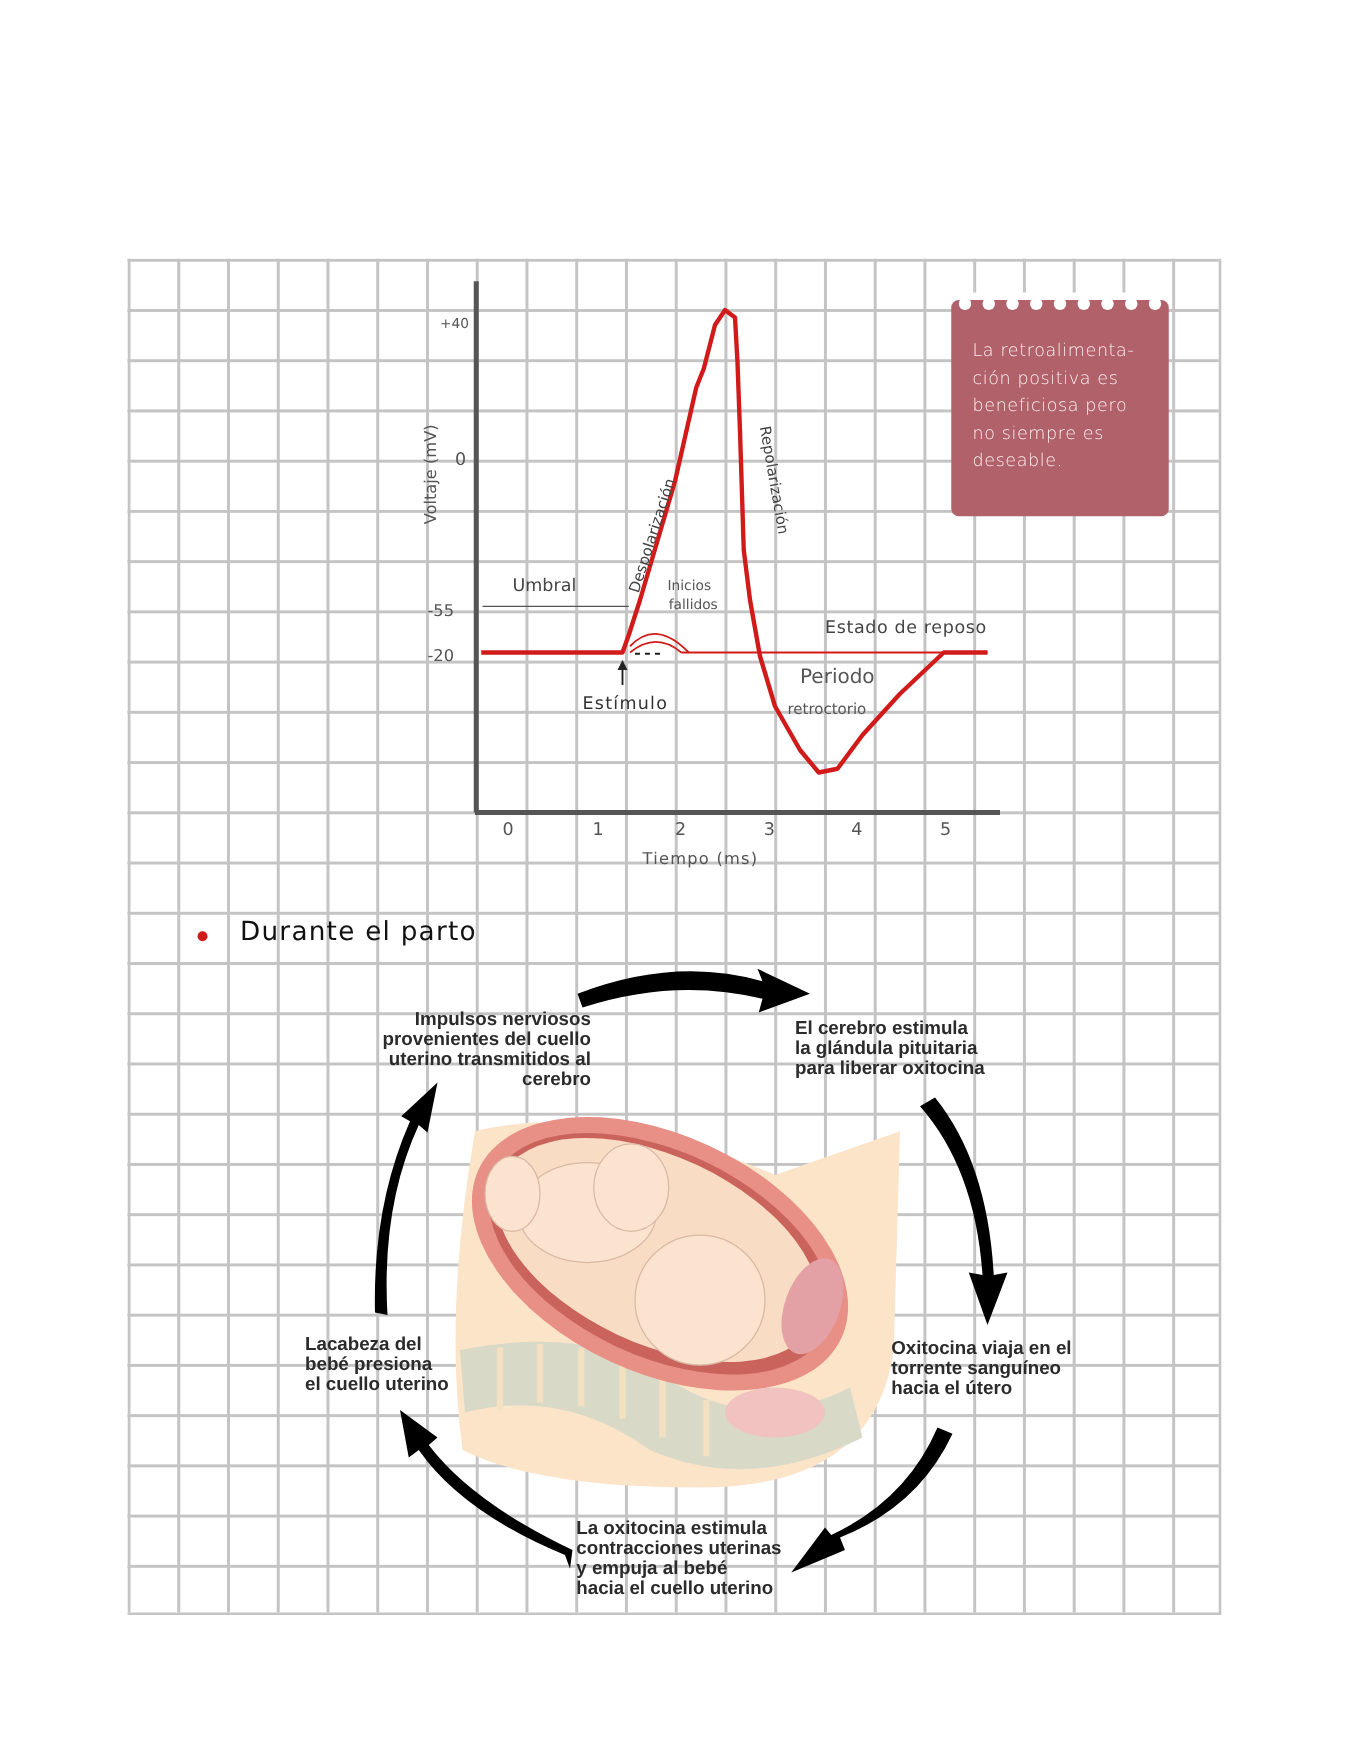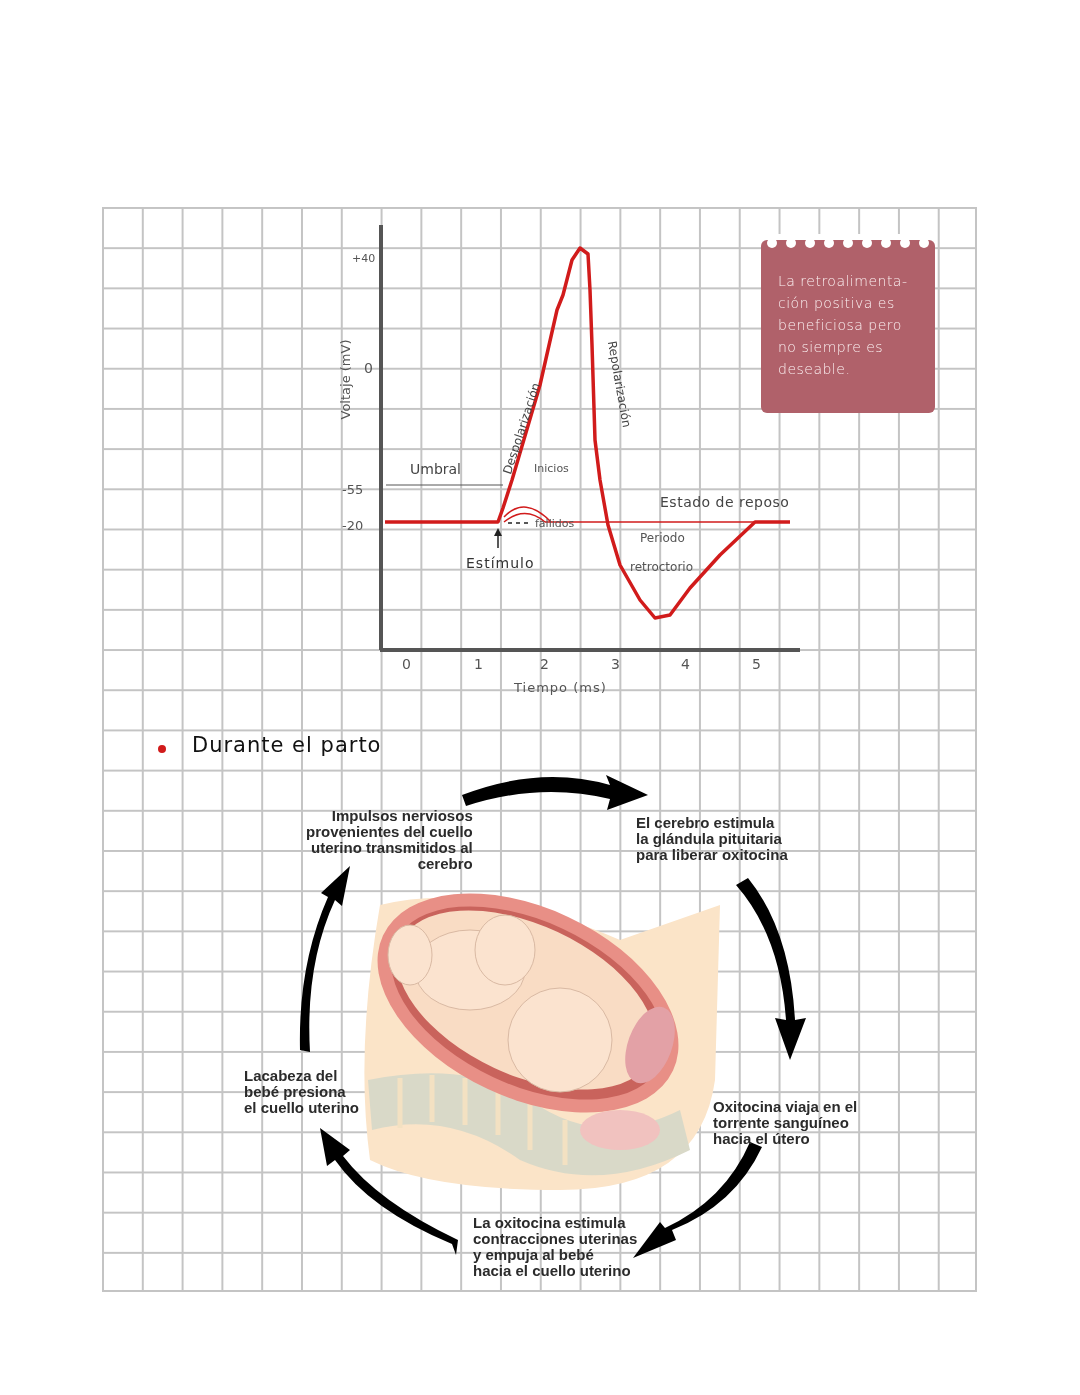--- a/index.html
+++ b/index.html
@@ -72,23 +72,23 @@
 <div style="position:absolute;left:540px;top:656px;font-size:14px;color:#555;">2</div>
 <div style="position:absolute;left:611px;top:656px;font-size:14px;color:#555;">3</div>
 <div style="position:absolute;left:681px;top:656px;font-size:14px;color:#555;">4</div>
 <div style="position:absolute;left:752px;top:656px;font-size:14px;color:#555;">5</div>
 <div style="position:absolute;left:514px;top:680px;font-size:13px;color:#555;letter-spacing:1px;">Tiempo (ms)</div>
 
 <div style="position:absolute;left:410px;top:461px;font-size:14px;color:#444;">Umbral</div>
 <div style="position:absolute;left:462px;top:405px;font-size:12px;color:#444;transform:rotate(-72deg);width:130px;">Despolarización</div>
 <div style="position:absolute;left:558px;top:398px;font-size:12px;color:#444;transform:rotate(80deg);width:130px;">Repolarización</div>
 <div style="position:absolute;left:534px;top:462px;font-size:11px;color:#555;">Inicios</div>
-<div style="position:absolute;left:535px;top:477px;font-size:11px;color:#555;margin-top:40px;">fallidos</div>
+<div style="position:absolute;left:535px;top:477px;font-size:11px;color:#555;">fallidos</div>
 <div style="position:absolute;left:660px;top:494px;font-size:14px;color:#444;letter-spacing:0.5px;">Estado de reposo</div>
-<div style="position:absolute;left:640px;top:531px;font-size:12px;color:#555;">Periodo</div>
+<div style="position:absolute;left:640px;top:531px;font-size:16px;color:#555;">Periodo</div>
 <div style="position:absolute;left:630px;top:548px;font-size:12px;color:#555;margin-top:12px;">retroctorio</div>
 <div style="position:absolute;left:466px;top:555px;font-size:14px;color:#333;letter-spacing:1px;">Estímulo</div>
 
 <div class="note"></div>
 <svg class="layer" width="1080" height="1395">
   <g fill="#ffffff">
     <circle cx="772" cy="243" r="5"></circle>
       <circle cx="791" cy="243" r="5"></circle>
       <circle cx="810" cy="243" r="5"></circle>
     <circle cx="829" cy="243" r="5"></circle>
@@ -152,22 +152,22 @@
   </g>
 </svg>
 
 <div class="label" style="left:306px;top:808px;text-align:right;">Impulsos nerviosos
 provenientes del cuello
 uterino transmitidos al
 cerebro</div>
 <div class="label" style="left:636px;top:815px;">El cerebro estimula
 la glándula pituitaria
 para liberar oxitocina</div>
-<div class="label" style="left:713px;top:1071px;margin-top:28px;">Oxitocina viaja en el
+<div class="label" style="left:713px;top:1071px;">Oxitocina viaja en el
 torrente sanguíneo
 hacia el útero</div>
-<div class="label" style="left:461px;top:1215px;padding-left:12px;">La oxitocina estimula
+<div class="label" style="left:461px;top:1215px;">La oxitocina estimula
 contracciones uterinas
 y empuja al bebé
 hacia el cuello uterino</div>
 <div class="label" style="left:244px;top:1068px;">Lacabeza del
 bebé presiona
 el cuello uterino</div>
 
 </body></html>

